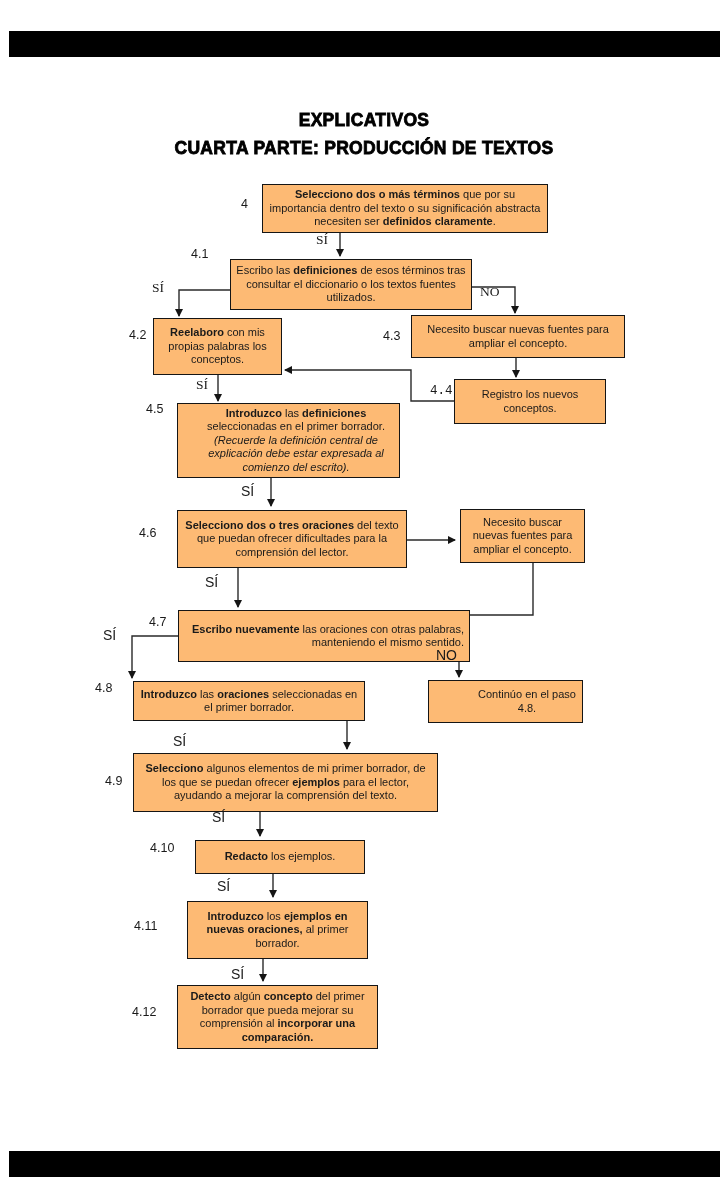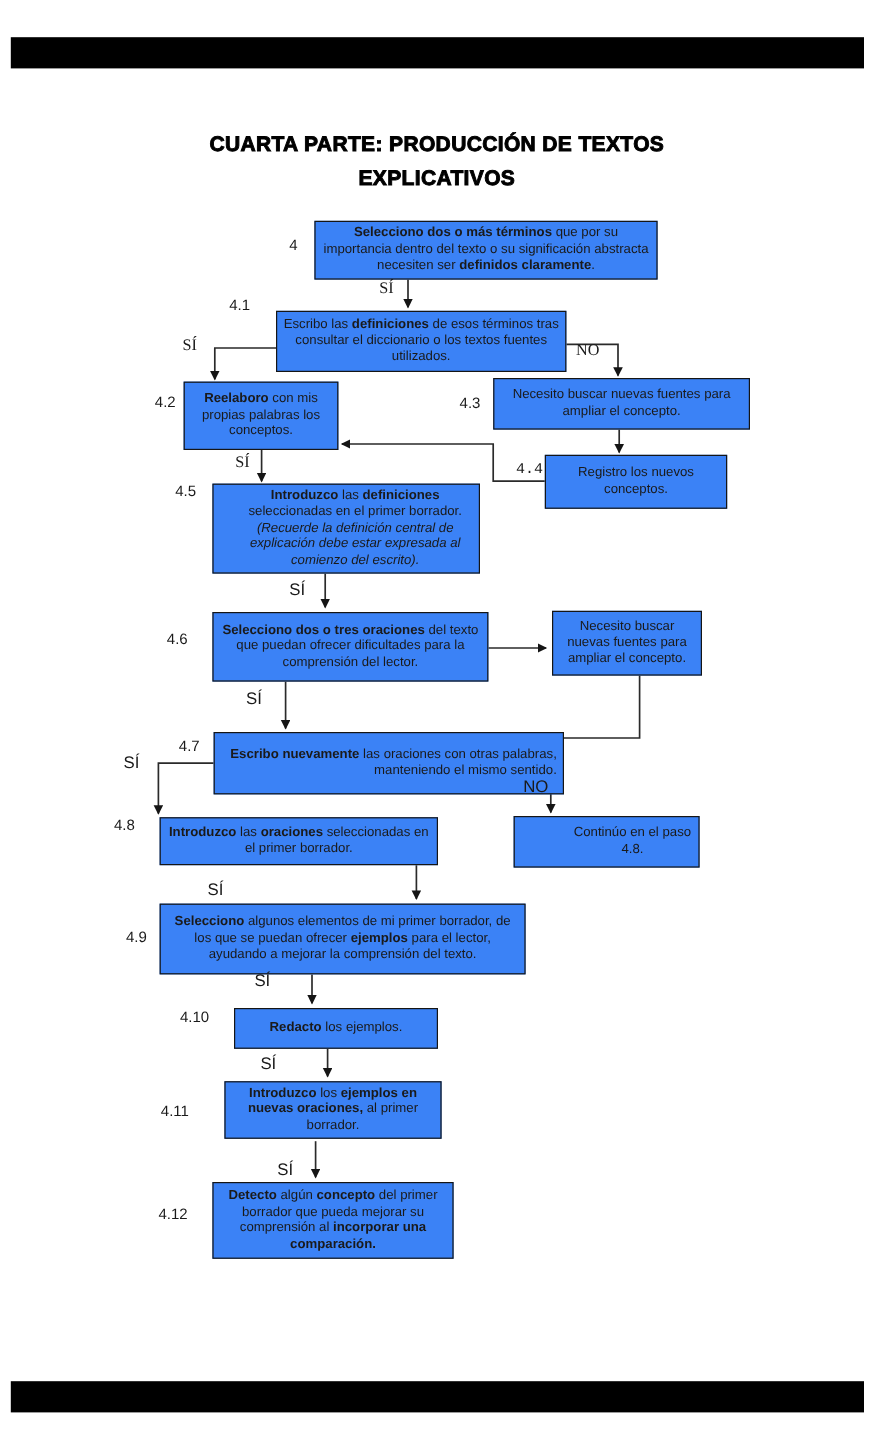--- a/index.html
+++ b/index.html
@@ -7,42 +7,42 @@
     position:relative;width:728px;height:1200px;background:#fff;overflow:hidden;
     font-family:"Liberation Sans", sans-serif;color:#111;
   }
   .bar{position:absolute;left:9px;width:711px;height:26px;background:#000;}
   #title{
     position:absolute;left:64px;top:106px;width:600px;text-align:center;
     font-weight:bold;font-size:17.5px;line-height:28px;color:#000;
     letter-spacing:.3px;-webkit-text-stroke:0.8px #000;
   }
   .box{
-    position:absolute;border:1.5px solid #151515;background:#3b82f6;
+    position:absolute;border:1.5px solid #151515;background:#fdba74;
     display:flex;align-items:center;justify-content:center;
     text-align:center;font-size:11px;line-height:13.5px;color:#1a1a1a;
     padding:2px 5px;box-sizing:border-box;
   }
   .box b{font-weight:bold;}
   .box i{font-style:italic;}
   .step-label{position:absolute;font-size:12.5px;color:#1a1a1a;}
   .edge-label{position:absolute;font-size:14px;color:#1a1a1a;}
   .edge-label.serif{font-family:"Liberation Serif", serif;font-size:13.5px;}
   #wires{position:absolute;left:0;top:0;}
 </style>
 </head>
 <body>
 
 <div id="canvas">
   <div class="bar" style="top:31px"></div>
   <div class="bar" style="top:1151px"></div>
 
   <div id="title">
+    <div>EXPLICATIVOS</div>
     <div>CUARTA PARTE: PRODUCCIÓN DE TEXTOS</div>
-    <div>EXPLICATIVOS</div>
   </div>
 
   <svg id="wires" width="728" height="1200">
     <defs>
       <marker id="arrow" markerWidth="9" markerHeight="9" refX="7" refY="4" orient="auto" markerUnits="userSpaceOnUse">
         <path d="M0,0 L8,4 L0,8 Z" fill="#151515"></path>
       </marker>
     </defs>
     <g id="wire-group" fill="none" stroke="#2a2a2a" stroke-width="1.4">
         <polyline points="340,233 340,256" marker-end="url(#arrow)"></polyline>
@@ -108,21 +108,21 @@
         <div>Continúo en el paso 4.8.</div>
       </div>
       <div class="box" style="left: 133px; top: 753px; width: 305px; height: 59px;">
         <div><b>Selecciono</b> algunos elementos de mi primer borrador, de los que se puedan ofrecer <b>ejemplos</b> para el lector, ayudando a mejorar la comprensión del texto.</div>
       </div>
       <div class="step-label" style="left: 105px; top: 774px;">4.9</div>
       <div class="box" style="left: 195px; top: 840px; width: 170px; height: 34px;">
         <div><b>Redacto</b> los ejemplos.</div>
       </div>
       <div class="step-label" style="left: 150px; top: 841px;">4.10</div>
-      <div class="box" style="left: 187px; top: 901px; width: 181px; height: 48px;">
+      <div class="box" style="left: 187px; top: 901px; width: 181px; height: 58px;">
         <div><b>Introduzco</b> los <b>ejemplos en nuevas oraciones,</b> al primer borrador.</div>
       </div>
       <div class="step-label" style="left: 134px; top: 919px;">4.11</div>
       <div class="box" style="left: 177px; top: 985px; width: 201px; height: 64px;">
         <div><b>Detecto</b> algún <b>concepto</b> del primer borrador que pueda mejorar su comprensión al <b>incorporar una comparación.</b></div>
       </div>
       <div class="step-label" style="left: 132px; top: 1005px;">4.12</div>
       <div class="edge-label serif" style="left: 316px; top: 232px;">SÍ</div>
       <div class="edge-label serif" style="left: 152px; top: 280px;">SÍ</div>
       <div class="edge-label serif" style="left: 480px; top: 284px;">NO</div>

